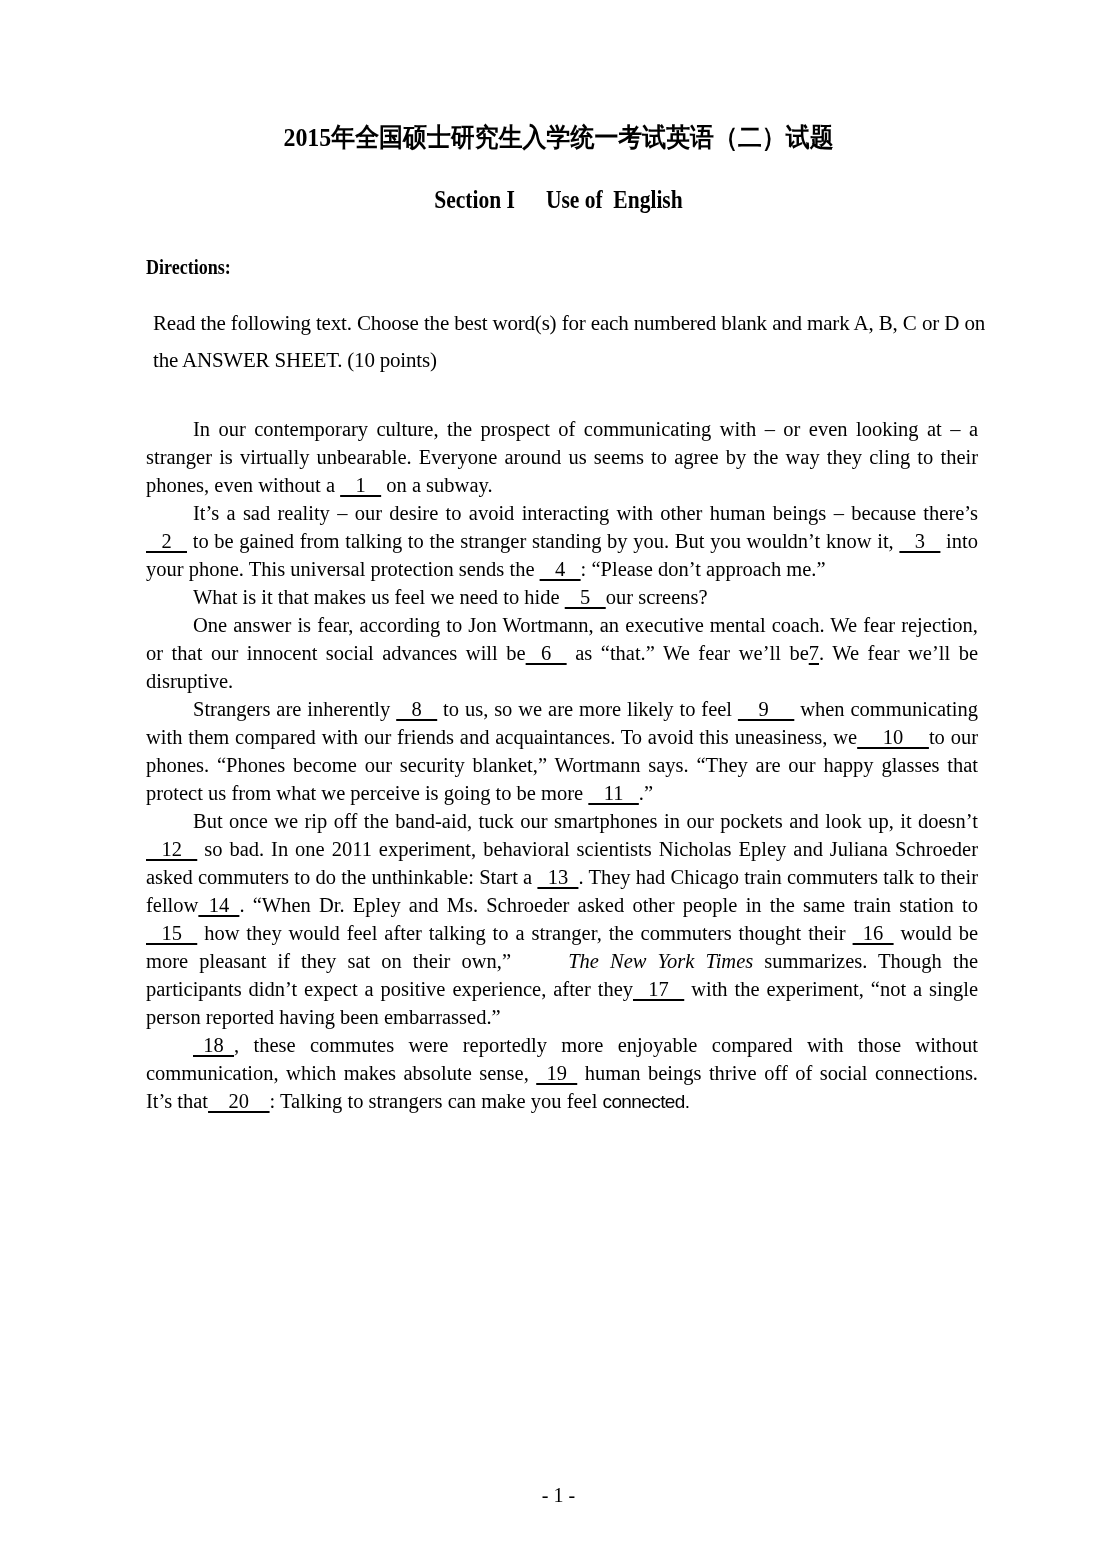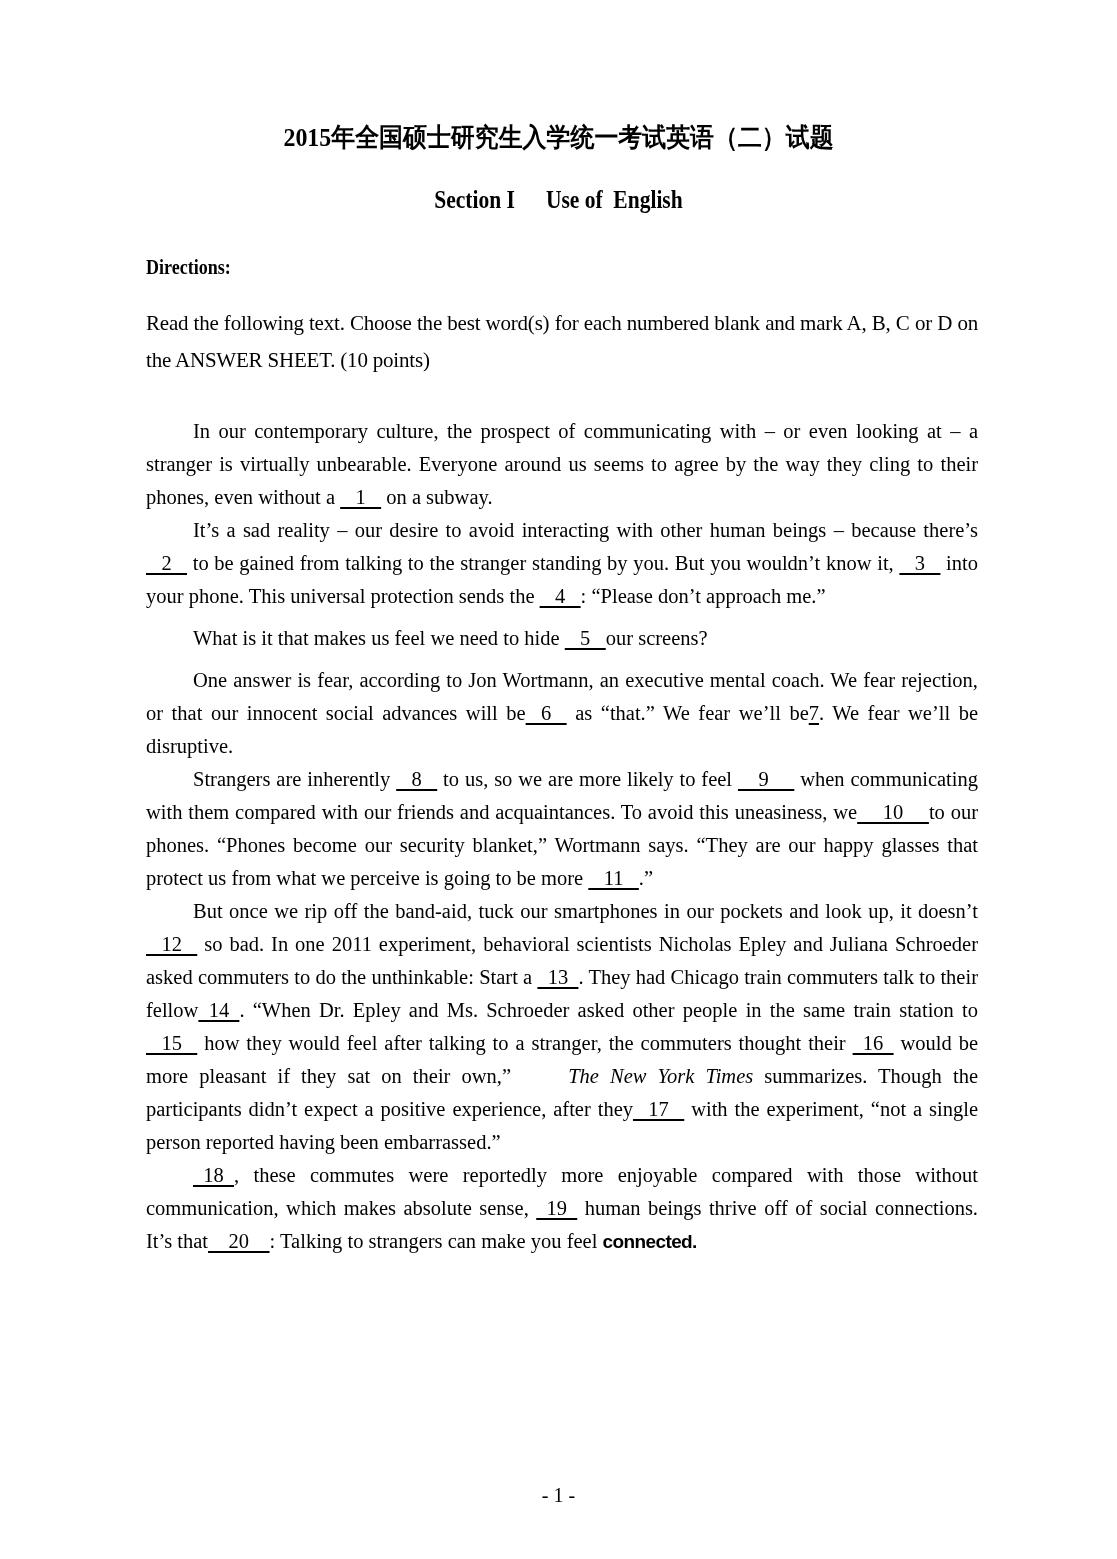--- a/index.html
+++ b/index.html
@@ -2,26 +2,26 @@
 <html><head>
   <meta charset="utf-8">
   <style>
     html, body { margin: 0; padding: 0; background: #ffffff; }
     body { width: 1117px; height: 1559px; position: relative; overflow: hidden; color: #000; font-family: "Liberation Serif", "DejaVu Serif", serif; }
     .page { position: absolute; left: 0; top: 0; width: 911px; height: 1559px; }
     .title { position: absolute; top: 120px; left: 0; width: 1117px; text-align: center; font-family: "Liberation Serif", "DejaVu Serif", serif; font-weight: bold; font-size: 26px; letter-spacing: 0px; transform: scaleX(0.92); transform-origin: center; }
     .section { position: absolute; top: 186px; left: 0; width: 1117px; text-align: center; font-weight: bold; font-size: 25px; transform: scaleX(0.86); transform-origin: center; }
     .section .gap { display: inline-block; width: 36px; }
     .directions-label { position: absolute; top: 256px; left: 146px; font-weight: bold; font-size: 20px; transform: scaleX(0.9); transform-origin: left; }
-    .directions-text { position: absolute; top: 305px; left: 146px; width: 832px; font-size: 21px; line-height: 37px; text-align: justify; transform-origin: left; letter-spacing: -0.2px; }
-    .passage { position: absolute; top: 415px; left: 146px; width: 832px; font-size: 20.5px; line-height: 33px; }
+    .directions-text { position: absolute; top: 305px; left: 153px; width: 832px; font-size: 21px; line-height: 37px; text-align: justify; transform-origin: left; letter-spacing: -0.2px; }
+    .passage { position: absolute; top: 415px; left: 146px; width: 832px; font-size: 20.5px; line-height: 28px; }
     .passage p { margin: 0; text-align: justify; text-indent: 47px; }
-    .passage p.spaced { margin-top: 9px; }
+    .passage p.spaced { }
     .blank { display: inline-block; text-decoration: underline; text-underline-offset: 3px; text-indent: 0; text-align: center; white-space: pre; }
-    .bold-word { font-weight: bold; font-family: "Liberation Sans", sans-serif; font-size: 19px; letter-spacing: -0.6px; }
+    .bold-word { font-weight: normal; font-family: "Liberation Sans", sans-serif; font-size: 19px; letter-spacing: -0.6px; }
     .footer { position: absolute; top: 1484px; left: 0; width: 1117px; text-align: center; font-size: 20px; }
     i { font-style: italic; margin-left: 46px; }
   </style>
 </head>
 <body>
 
 <div class="page">
 
   <div class="title">2015年全国硕士研究生入学统一考试英语（二）试题</div>
 

